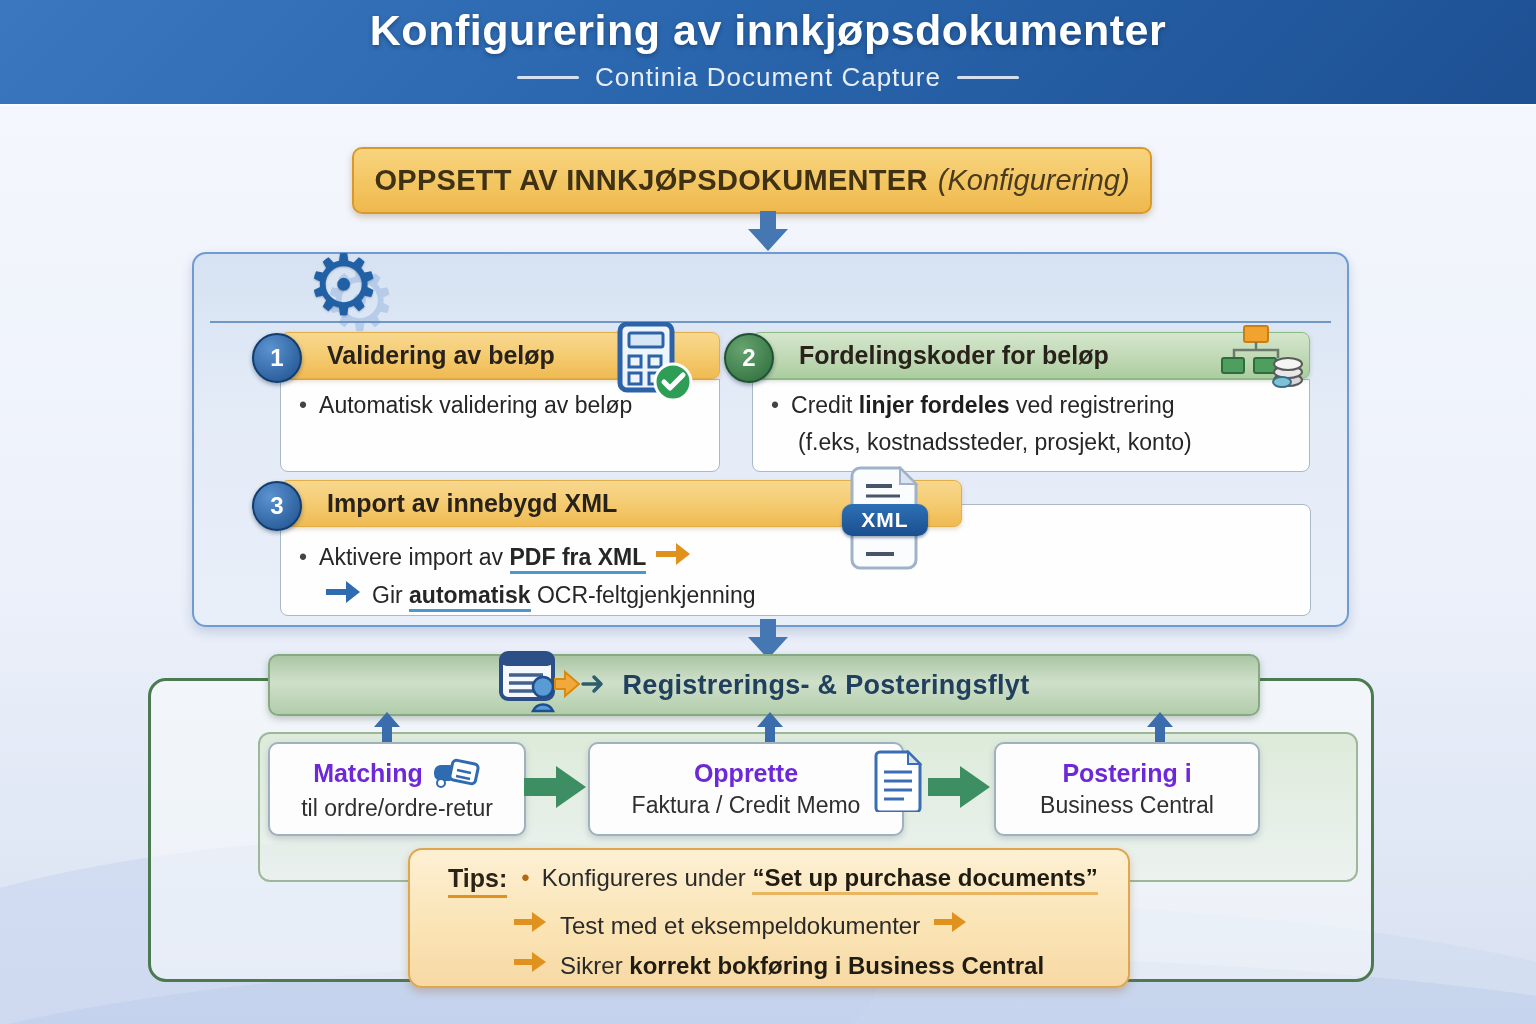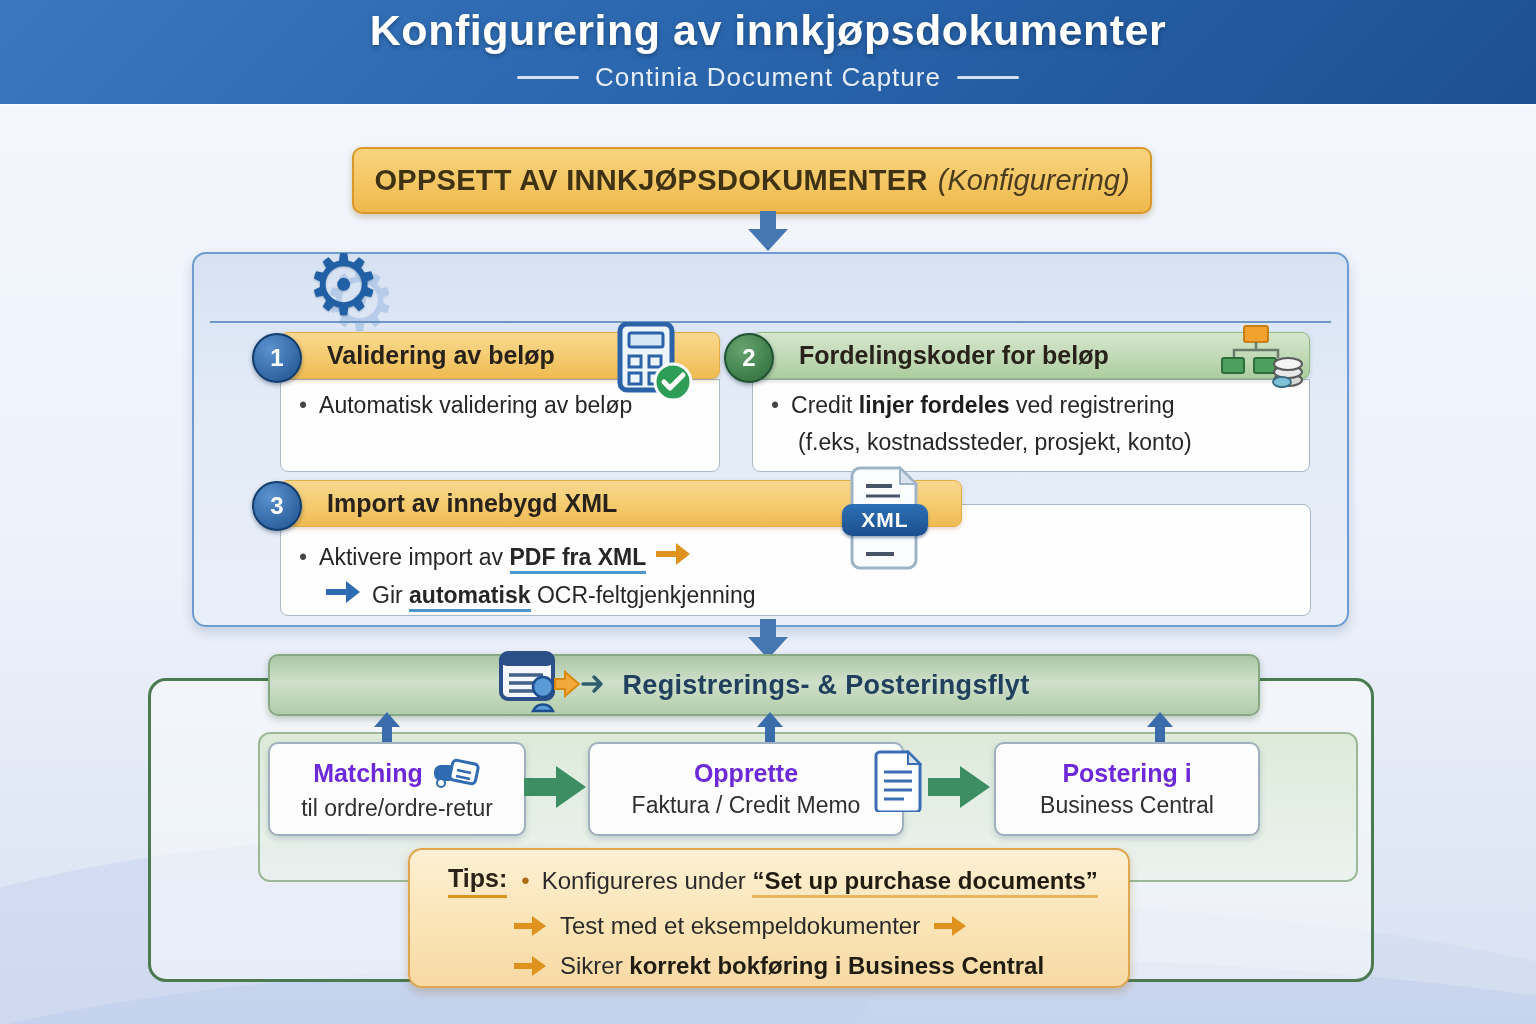--- a/index.html
+++ b/index.html
@@ -122,21 +122,21 @@
   .ga1{left:524px;top:764px;}
   .ga2{left:928px;top:764px;}
   .invoice-icon{position:absolute;left:874px;top:750px;width:50px;height:62px;z-index:5;}
 
   
   .tips{position:absolute;left:408px;top:848px;width:722px;height:140px;
     background:linear-gradient(180deg,#fdf0d3 0%,#fae3b4 60%,#f7d9a4 100%);
     border:2px solid #dfa64e;border-radius:14px;z-index:6;
     box-shadow:0 4px 9px rgba(150,100,30,.3);
     padding:14px 0 0 38px;box-sizing:border-box;}
-  .tips-line{display:flex;align-items:center;font-size:24px;color:#2a2a2a;}
+  .tips-line{display:flex;align-items:flex-start;font-size:24px;color:#2a2a2a;}
   .tips-label{font-size:25px;font-weight:bold;color:#2b2317;border-bottom:3px solid #e0921e;
     padding-bottom:2px;margin-right:14px;}
   .tips-dot{color:#b06a12;margin-right:12px;font-size:24px;}
   .tips-bold{font-weight:bold;color:#201c12;}
   .tips-underline{border-bottom:3px solid rgba(224,146,30,.6);padding-bottom:1px;}
   .tips-row2{margin-top:14px;padding-left:66px;}
   .tips-row3{margin-top:12px;padding-left:66px;}
   .t-arrow{display:inline-block;vertical-align:middle;}
   .t-arrow-pre{margin-right:14px;}
   .t-arrow-post{margin-left:14px;}

